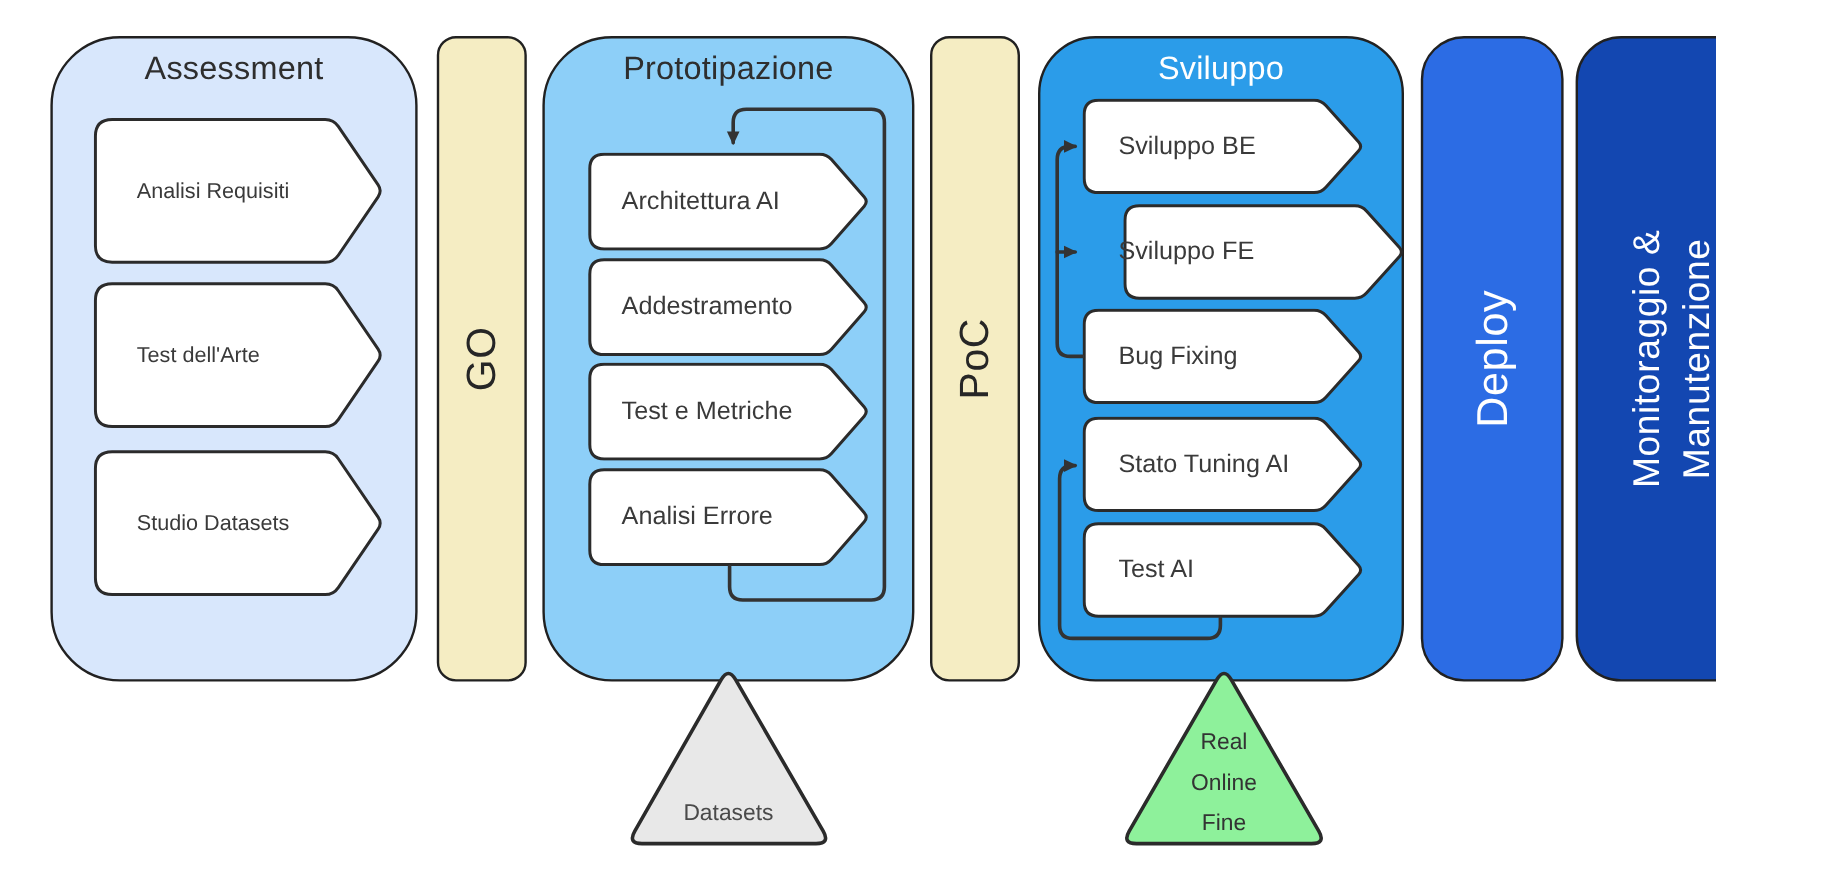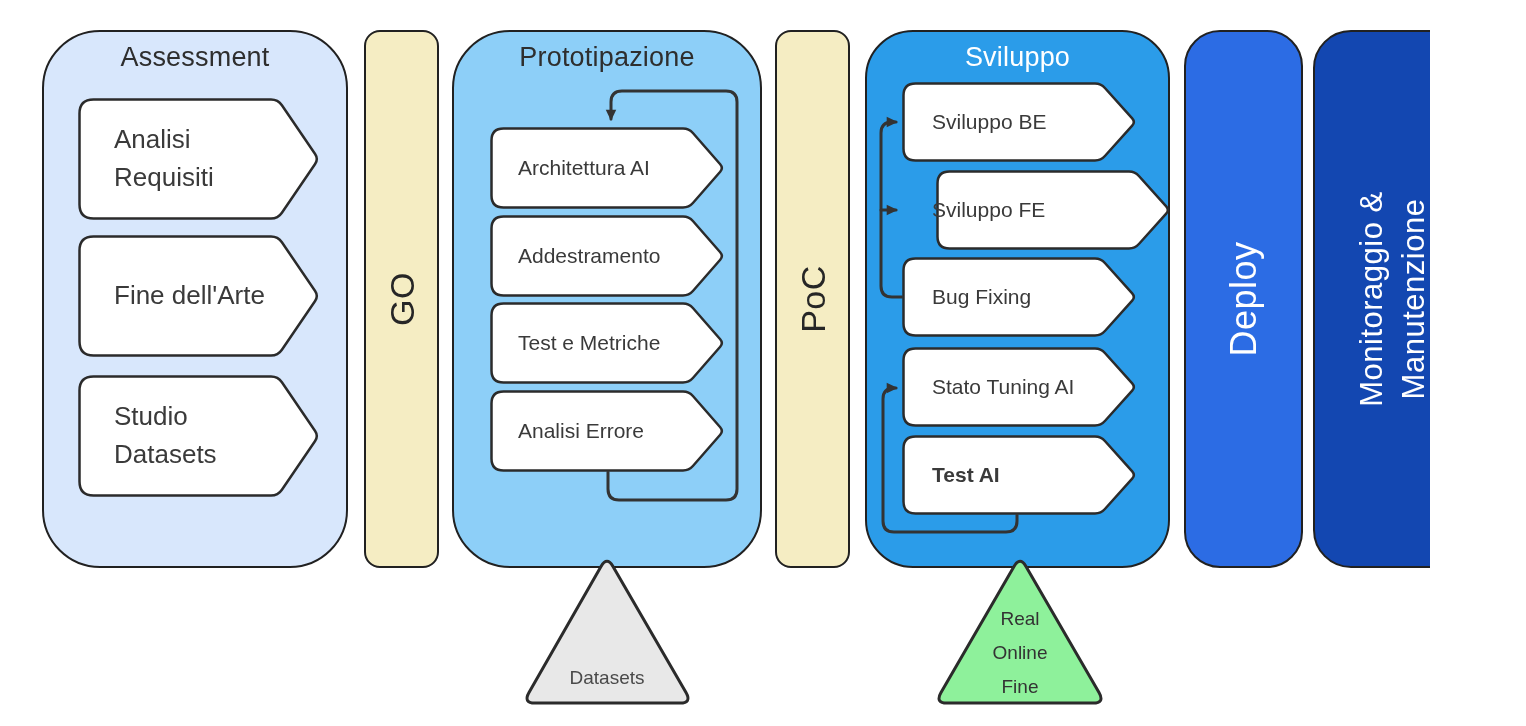--- a/index.html
+++ b/index.html
@@ -34,21 +34,21 @@
   .vlabel-deploy{font-size:36px;}
   .vlabel-monit{font-size:31px;line-height:1.35;text-align:center;}
   .vlabel-monit span{display:block;white-space:nowrap;}
 
   .chev{position:absolute;}
   .chev svg{display:block;}
   .chev-label{
     position:absolute;top:50%;transform:translateY(-50%);
     color:#3a3a3a;
   }
-  .chev-label-lg{left:36px;width:160px;font-size:26px;line-height:1.45;}
+  .chev-label-lg{left:36px;width:160px;font-size:18px;line-height:1.45;}
   .chev-label-sm{left:28px;white-space:nowrap;font-size:21px;}
   .chev-label-sv{left:30px;white-space:nowrap;font-size:21px;}
 
   .overlay{position:absolute;left:0;top:0;pointer-events:none;}
 
   .tri-label{position:absolute;text-align:center;}
   .tri-label-datasets{left:537px;top:667px;width:140px;font-size:19px;color:#4a4a4a;}
   .tri-label-real{left:950px;top:602px;width:140px;font-size:19px;line-height:34px;color:#333333;}
   .tri-label-real span{display:block;}
 </style>
@@ -103,21 +103,21 @@
   <div class="chev" style="left:78px;top:98px;">
     <svg width="242" height="122" viewBox="0 0 242 122">
       <path d="M 15.5 1.5 L 193 1.5 Q 200 1.5 203.9 7.3 L 237.1 56 Q 240.5 61 237.1 66 L 203.9 114.7 Q 200 120.5 193 120.5 L 15.5 120.5 Q 1.5 120.5 1.5 106.5 L 1.5 15.5 Q 1.5 1.5 15.5 1.5 Z" fill="#ffffff" stroke="#2b2b2b" stroke-width="2.5" stroke-linejoin="round"></path>
     </svg>
     <span class="chev-label chev-label-lg">Analisi Requisiti</span>
   </div>
   <div class="chev" style="left:78px;top:235px;">
     <svg width="242" height="122" viewBox="0 0 242 122">
       <path d="M 15.5 1.5 L 193 1.5 Q 200 1.5 203.9 7.3 L 237.1 56 Q 240.5 61 237.1 66 L 203.9 114.7 Q 200 120.5 193 120.5 L 15.5 120.5 Q 1.5 120.5 1.5 106.5 L 1.5 15.5 Q 1.5 1.5 15.5 1.5 Z" fill="#ffffff" stroke="#2b2b2b" stroke-width="2.5" stroke-linejoin="round"></path>
     </svg>
-    <span class="chev-label chev-label-lg">Fine dell'Arte</span>
+    <span class="chev-label chev-label-lg">Test dell'Arte</span>
   </div>
   <div class="chev" style="left:78px;top:375px;">
     <svg width="242" height="122" viewBox="0 0 242 122">
       <path d="M 15.5 1.5 L 193 1.5 Q 200 1.5 203.9 7.3 L 237.1 56 Q 240.5 61 237.1 66 L 203.9 114.7 Q 200 120.5 193 120.5 L 15.5 120.5 Q 1.5 120.5 1.5 106.5 L 1.5 15.5 Q 1.5 1.5 15.5 1.5 Z" fill="#ffffff" stroke="#2b2b2b" stroke-width="2.5" stroke-linejoin="round"></path>
     </svg>
     <span class="chev-label chev-label-lg">Studio Datasets</span>
   </div>
 
   <div class="chev" style="left:490px;top:127px;">
     <svg width="235" height="82" viewBox="0 0 235 82">
@@ -161,21 +161,21 @@
       <path d="M 13.5 1.5 L 193 1.5 Q 199 1.5 202.9 6 L 230.2 36.3 Q 233.5 40 230.2 43.7 L 202.9 74 Q 199 78.5 193 78.5 L 13.5 78.5 Q 1.5 78.5 1.5 66.5 L 1.5 13.5 Q 1.5 1.5 13.5 1.5 Z" fill="#ffffff" stroke="#2b2b2b" stroke-width="2.5" stroke-linejoin="round"></path>
     </svg>
     <span class="chev-label chev-label-sv">Bug Fixing</span>
   </div>
   <div class="chev" style="left:902px;top:347px;">
     <svg width="235" height="80" viewBox="0 0 235 80">
       <path d="M 13.5 1.5 L 193 1.5 Q 199 1.5 202.9 6 L 230.2 36.3 Q 233.5 40 230.2 43.7 L 202.9 74 Q 199 78.5 193 78.5 L 13.5 78.5 Q 1.5 78.5 1.5 66.5 L 1.5 13.5 Q 1.5 1.5 13.5 1.5 Z" fill="#ffffff" stroke="#2b2b2b" stroke-width="2.5" stroke-linejoin="round"></path>
     </svg>
     <span class="chev-label chev-label-sv">Stato Tuning AI</span>
   </div>
-  <div class="chev" style="left:902px;top:435px;font-weight:bold;">
+  <div class="chev" style="left:902px;top:435px;">
     <svg width="235" height="80" viewBox="0 0 235 80">
       <path d="M 13.5 1.5 L 193 1.5 Q 199 1.5 202.9 6 L 230.2 36.3 Q 233.5 40 230.2 43.7 L 202.9 74 Q 199 78.5 193 78.5 L 13.5 78.5 Q 1.5 78.5 1.5 66.5 L 1.5 13.5 Q 1.5 1.5 13.5 1.5 Z" fill="#ffffff" stroke="#2b2b2b" stroke-width="2.5" stroke-linejoin="round"></path>
     </svg>
     <span class="chev-label chev-label-sv">Test AI</span>
   </div>
 
   <svg class="overlay" width="1526" height="726" viewBox="0 0 1526 726">
     <defs>
       <marker id="arrow" markerUnits="userSpaceOnUse" markerWidth="14" markerHeight="14" viewBox="0 0 12 12" refX="9" refY="6" orient="auto">
         <path d="M 1 1.5 L 10.5 6 L 1 10.5 Z" fill="#333333"></path>

